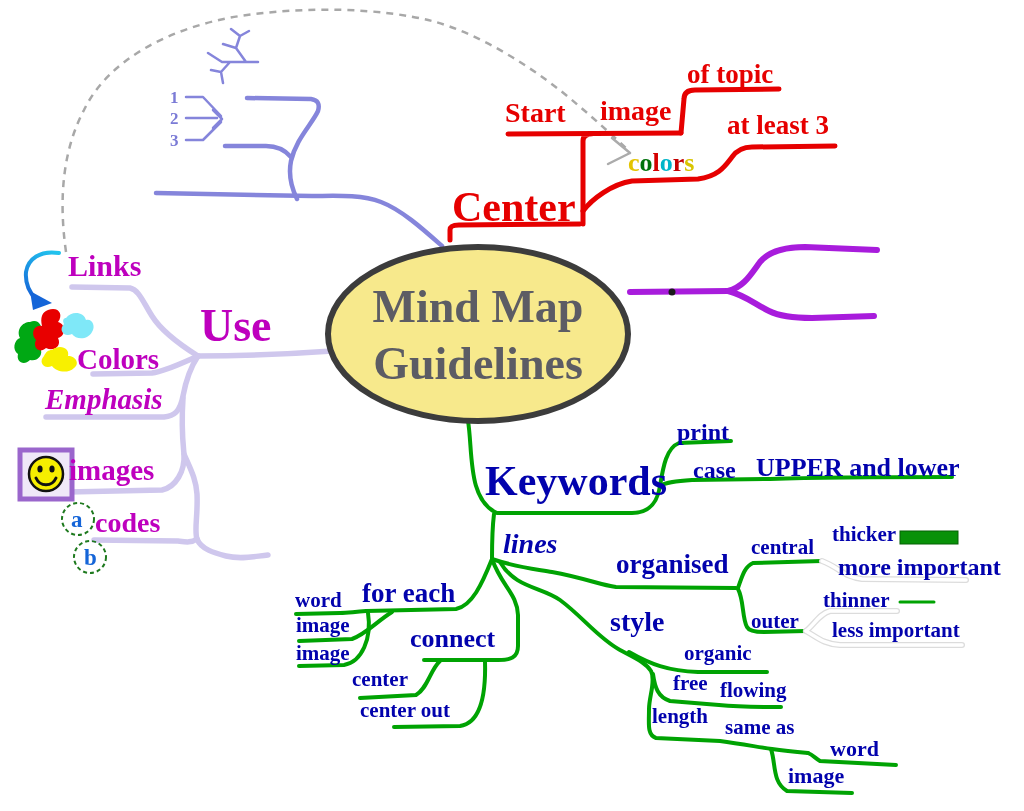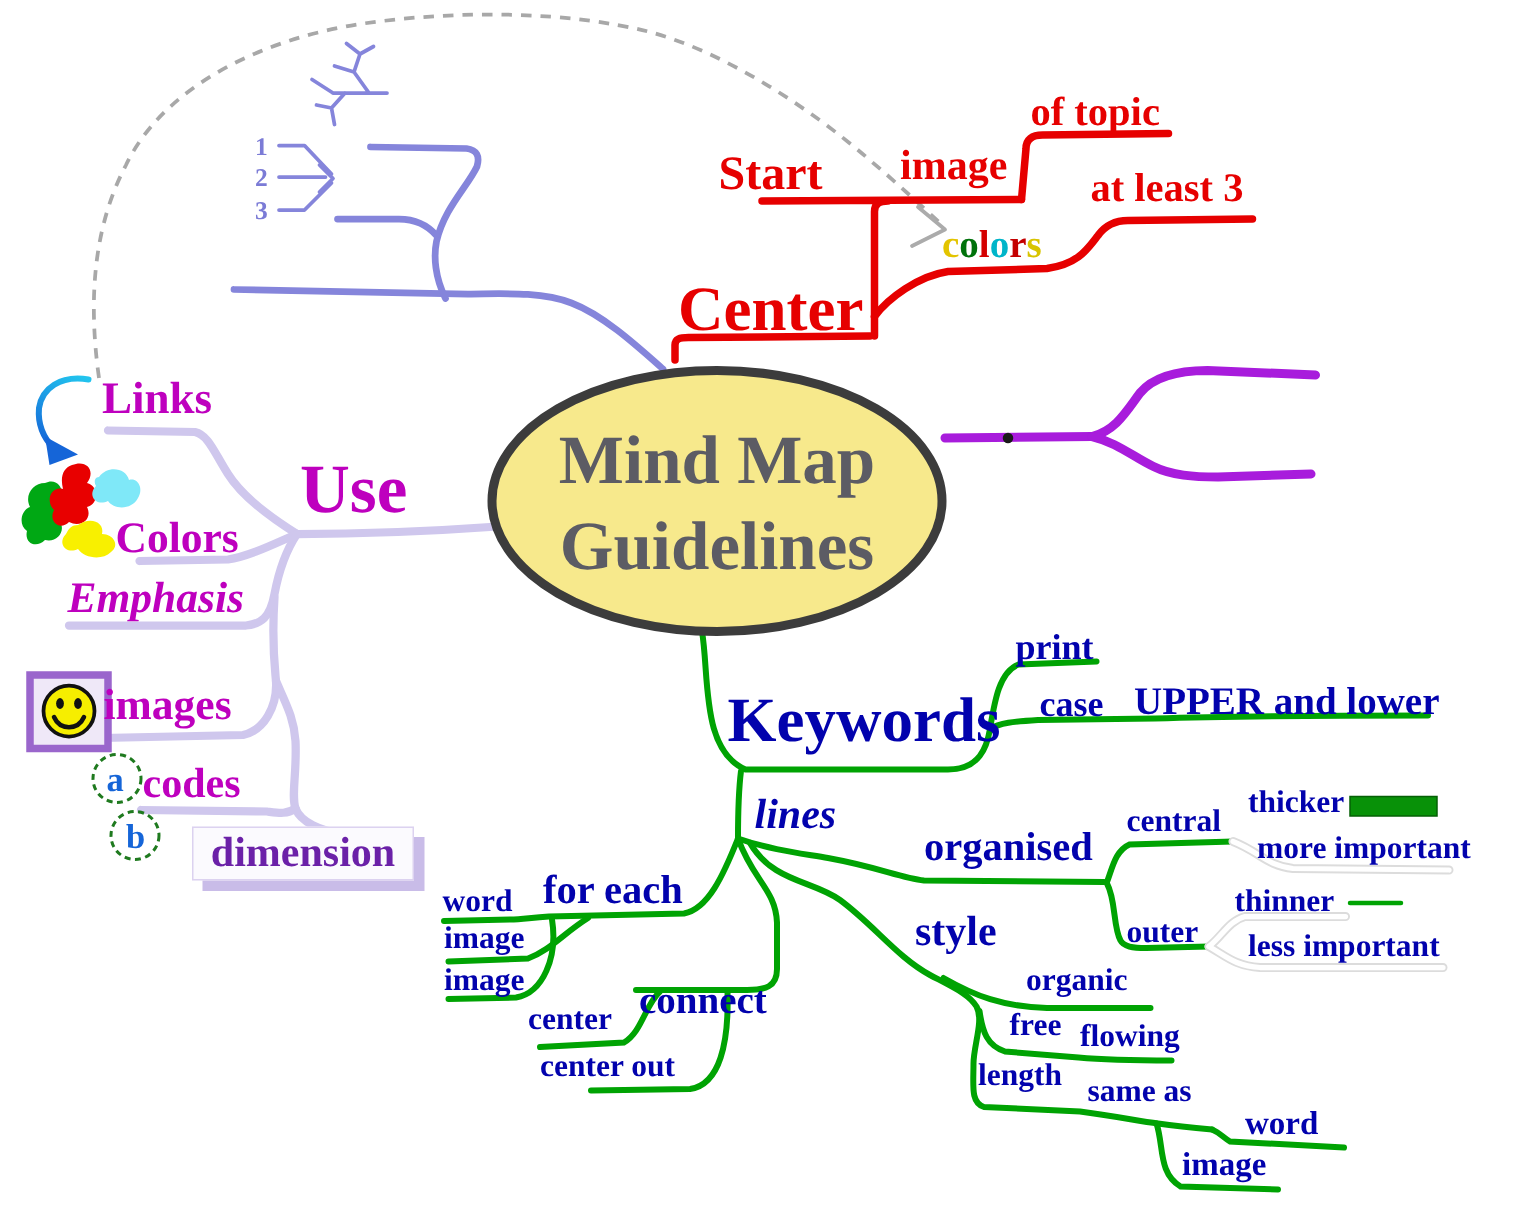--- a/index.html
+++ b/index.html
@@ -142,54 +142,51 @@
   </g>
 
   <circle cx="78" cy="519" r="16" fill="none" stroke="#1F7A1F" stroke-width="2" stroke-dasharray="4 3"></circle>
   <circle cx="90" cy="557" r="16" fill="none" stroke="#1F7A1F" stroke-width="2" stroke-dasharray="4 3"></circle>
 </svg>
 
 <div class="lbl c-title tcenter" style="left:478px;top:341px;font-size:46px;">Guidelines</div>
 <div class="lbl c-title tcenter" style="left:478px;top:284px;font-size:46px;">Mind Map</div>
 
 <div class="lbl c-red" style="left:452px;top:186px;font-size:42px;">Center</div>
-<div class="lbl c-red" style="left:479px;top:99px;font-size:32px;">Start</div>
+<div class="lbl c-red" style="left:505px;top:99px;font-size:28px;">Start</div>
 <div class="lbl c-red" style="left:600px;top:97px;font-size:28px;">image</div>
 <div class="lbl c-red" style="left:687px;top:61px;font-size:27px;">of topic</div>
 <div class="lbl c-red" style="left:727px;top:112px;font-size:27px;">at least 3</div>
 <div class="lbl" style="left:628px;top:150px;font-size:26px;"><span class="lc0">c</span><span class="lc1">o</span><span class="lc2">l</span><span class="lc3">o</span><span class="lc4">r</span><span class="lc5">s</span></div>
 
 <div class="lbl c-mag" style="left:68px;top:251px;font-size:30px;">Links</div>
 <div class="lbl c-mag" style="left:200px;top:303px;font-size:46px;">Use</div>
 <div class="lbl c-mag" style="left:77px;top:345px;font-size:29px;">Colors</div>
 <div class="lbl c-mag italic" style="left:45px;top:385px;font-size:29px;">Emphasis</div>
 <div class="lbl c-mag" style="left:69px;top:456px;font-size:29px;">images</div>
 <div class="lbl c-mag" style="left:95px;top:509px;font-size:28px;">codes</div>
 <div class="lbl c-blue" style="left:71px;top:508px;font-size:23px;">a</div>
 <div class="lbl c-blue" style="left:84px;top:546px;font-size:23px;">b</div>
-<div class="dimbox">
-  <span class="c-dim" style="font-size:28px;font-weight:700;">dimension</span>
-</div>
 
 <div class="lbl c-navy" style="left:485px;top:460px;font-size:42px;">Keywords</div>
 <div class="lbl c-navy" style="left:677px;top:420px;font-size:24px;">print</div>
 <div class="lbl c-navy" style="left:693px;top:458px;font-size:24px;">case</div>
 <div class="lbl c-navy" style="left:756px;top:455px;font-size:26px;">UPPER and lower</div>
 <div class="lbl c-navy" style="left:503px;top:530px;font-size:28px;font-style:italic;">lines</div>
 <div class="lbl c-navy" style="left:362px;top:580px;font-size:27px;">for each</div>
 <div class="lbl c-navy" style="left:295px;top:590px;font-size:21px;">word</div>
 <div class="lbl c-navy" style="left:296px;top:615px;font-size:21px;">image</div>
 <div class="lbl c-navy" style="left:296px;top:643px;font-size:21px;">image</div>
-<div class="lbl c-navy" style="left:426px;top:626px;font-size:26px;margin-top:28px;">connect</div>
+<div class="lbl c-navy" style="left:410px;top:626px;font-size:26px;">connect</div>
 <div class="lbl c-navy" style="left:352px;top:669px;font-size:21px;">center</div>
 <div class="lbl c-navy" style="left:360px;top:700px;font-size:21px;">center out</div>
 <div class="lbl c-navy" style="left:616px;top:551px;font-size:27px;">organised</div>
 <div class="lbl c-navy" style="left:751px;top:537px;font-size:21px;">central</div>
 <div class="lbl c-navy" style="left:832px;top:524px;font-size:21px;">thicker</div>
-<div class="lbl c-navy" style="left:838px;top:555px;font-size:21px;">more important</div>
+<div class="lbl c-navy" style="left:838px;top:555px;font-size:24px;">more important</div>
 <div class="lbl c-navy" style="left:823px;top:590px;font-size:21px;">thinner</div>
 <div class="lbl c-navy" style="left:751px;top:611px;font-size:21px;font-family:Liberation Serif, serif;">outer</div>
 <div class="lbl c-navy" style="left:832px;top:620px;font-size:21px;">less important</div>
 <div class="lbl c-navy" style="left:610px;top:608px;font-size:28px;">style</div>
 <div class="lbl c-navy" style="left:684px;top:643px;font-size:21px;">organic</div>
 <div class="lbl c-navy" style="left:673px;top:673px;font-size:21px;">free</div>
 <div class="lbl c-navy" style="left:720px;top:680px;font-size:21px;">flowing</div>
 <div class="lbl c-navy" style="left:652px;top:706px;font-size:21px;">length</div>
 <div class="lbl c-navy" style="left:725px;top:717px;font-size:21px;">same as</div>
 <div class="lbl c-navy" style="left:830px;top:738px;font-size:22px;">word</div>

